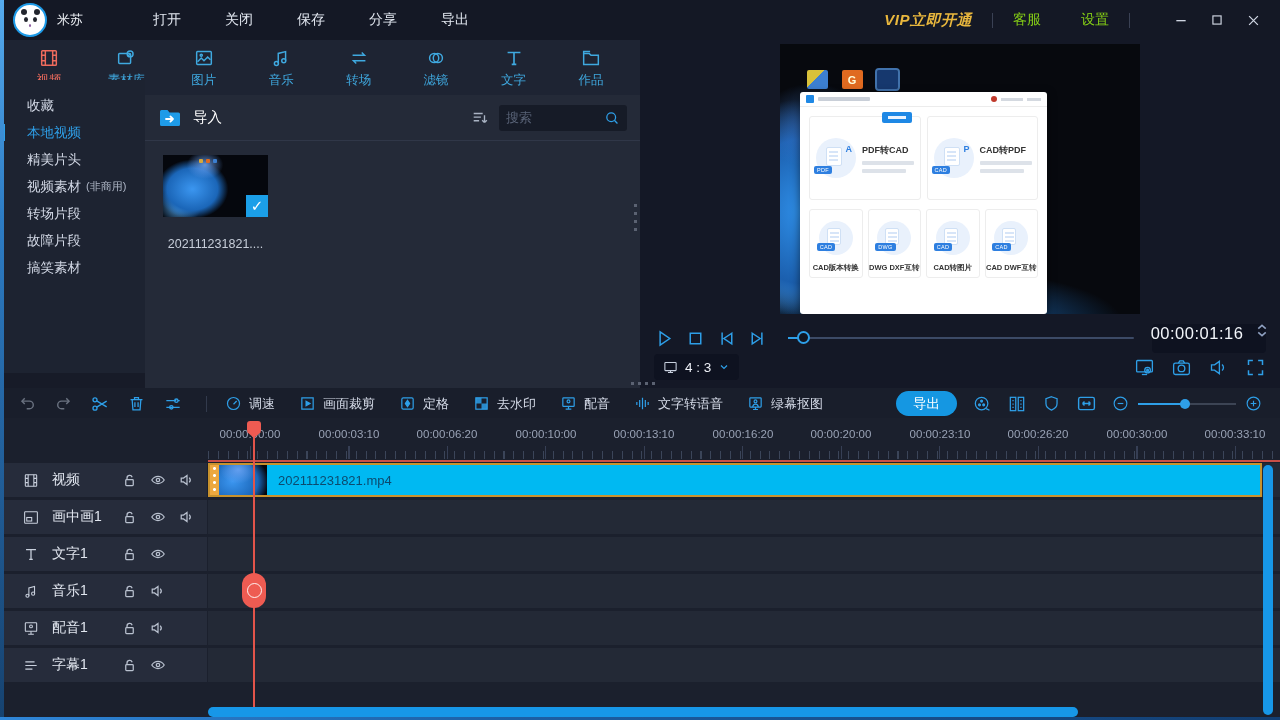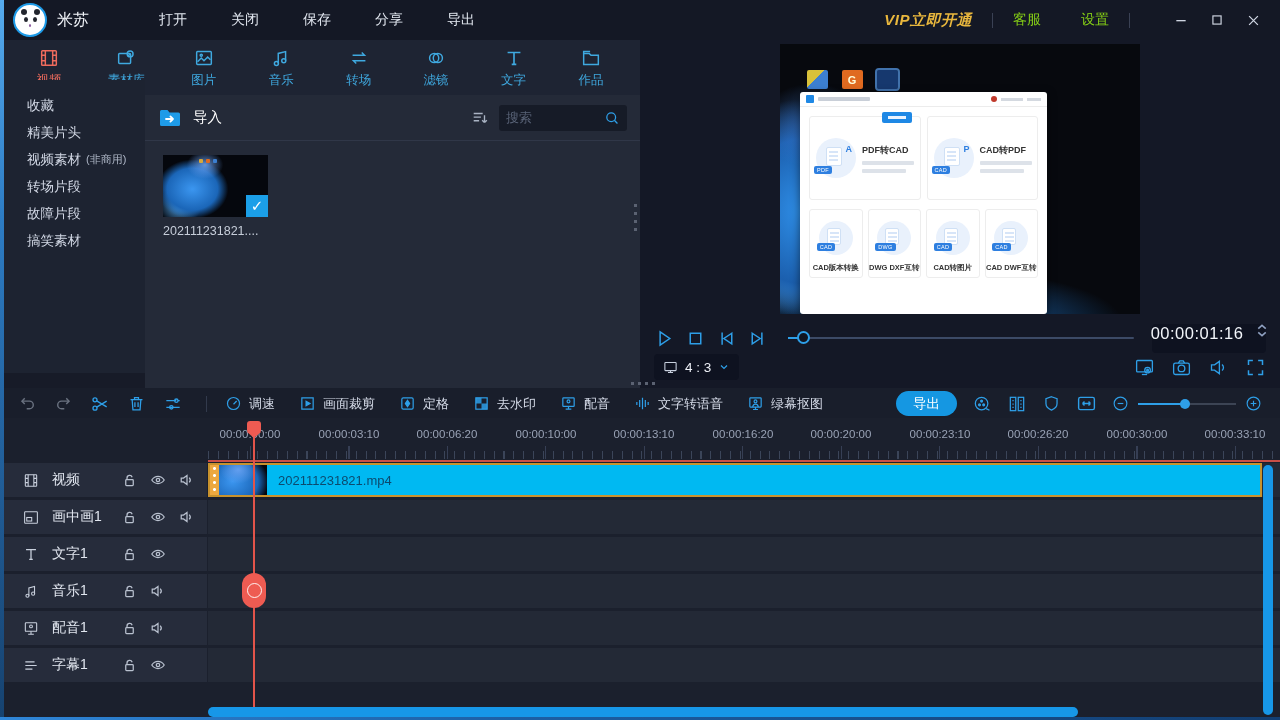--- a/index.html
+++ b/index.html
@@ -16,21 +16,21 @@
 
   
   .titlebar { position:absolute; top:0; left:0; width:1280px; height:40px; background:#141825;
     display:flex; align-items:center; }
   .logo { width:34px; height:34px; border-radius:50%; background:#fff; border:2.5px solid #1e9be8;
     margin-left:13px; position:relative; overflow:hidden; flex:0 0 auto; }
   .logo::before { content:""; position:absolute; left:6px; top:4px; width:6px; height:6px; border-radius:50%;
     background:#23262e; box-shadow:13px 0 0 #23262e; }
   .logo::after { content:""; position:absolute; left:9px; top:12px; width:4px; height:5px; border-radius:50%;
     background:#23262e; box-shadow:9px 0 0 #23262e, 4px 6px 0 -1px #8a5a9e; }
-  .app-name { color:#f0f3f8; font-size:16px; margin-left:10px; }
+  .app-name { color:#f0f3f8; font-size:13px; margin-left:10px; }
   .menubar { display:flex; gap:44px; margin-left:70px; }
   .menubar span { color:#e3e8f1; font-size:14px; cursor:default; }
   .tb-right { margin-left:auto; display:flex; align-items:center; }
   .vip { color:#e9b73d; font-size:15px; font-weight:bold; font-style:italic; letter-spacing:.5px; }
   .tb-sep { width:1px; height:15px; background:#3a4154; margin:0 20px; }
   .tb-item { color:#84cc16; font-size:14px; }
   .tb-item + .tb-item { margin-left:40px; }
   .winbtns { display:flex; align-items:center; gap:10px; margin:0 14px 0 18px; }
   .winbtn { width:26px; height:26px; display:flex; align-items:center; justify-content:center; color:#cfd5e2; }
 
@@ -64,21 +64,21 @@
   .flowerbg { position:absolute; inset:0; background:
     radial-gradient(26px 20px at 40% 16%, rgba(110,165,245,.85), rgba(20,60,120,0) 70%),
     radial-gradient(46px 38px at 28% 55%, #3b96f0 0%, #1b66b8 55%, rgba(8,30,64,0) 78%),
     radial-gradient(30px 26px at 16% 82%, #57aef5 0%, rgba(20,80,150,0) 72%),
     #05070d; }
   .minidots { position:absolute; top:4px; left:34%; display:flex; gap:3px; }
   .minidots i { width:4px; height:4px; border-radius:1px; background:#d8a93c; }
   .minidots i:nth-child(2){ background:#e06a20; } .minidots i:nth-child(3){ background:#3c7fd0; }
   .check { position:absolute; right:0; bottom:0; width:22px; height:22px; background:#1b9fe8; color:#fff;
     display:flex; align-items:center; justify-content:center; font-size:15px; font-weight:bold; }
-  .thumb-name { margin-top:7px; color:#c6cdd9; font-size:12.5px; }
+  .thumb-name { margin-top:20px; color:#c6cdd9; font-size:12.5px;text-align:center; }
   .vdots { position:absolute; left:634px; top:204px; display:flex; flex-direction:column; gap:5px; z-index:5; }
   .vdots i { width:3px; height:3px; background:#5b6272; }
   .hdots { position:absolute; left:631px; top:382px; display:flex; gap:4px; z-index:5; }
   .hdots i { width:3px; height:3px; background:#5b6272; }
 
   
   .preview { position:absolute; top:40px; left:640px; width:640px; height:348px; background:#141826; }
   .video { position:absolute; left:140px; top:4px; width:360px; height:270px; background:#07090e; overflow:hidden; }
   .wall { position:absolute; inset:0; background:
     radial-gradient(70px 56px at 9% 30%, rgba(70,130,220,.55), rgba(10,40,90,0) 75%),
@@ -301,20 +301,24 @@
           <path d="M4 7V5h7"></path>
         </svg>
       <span class="tlbl">作品</span>
     </div>
   </div>
 
   <aside class="sidebar">
     <div class="side-item">
         <span>收藏</span>
       </div>
+    <div class="side-item active">
+        <span class="bar"></span>
+        <span>本地视频</span>
+      </div>
     <div class="side-item">
         <span>精美片头</span>
       </div>
     <div class="side-item">
         <span>视频素材</span>
         <span class="note">(非商用)</span>
       </div>
     <div class="side-item">
         <span>转场片段</span>
       </div>

